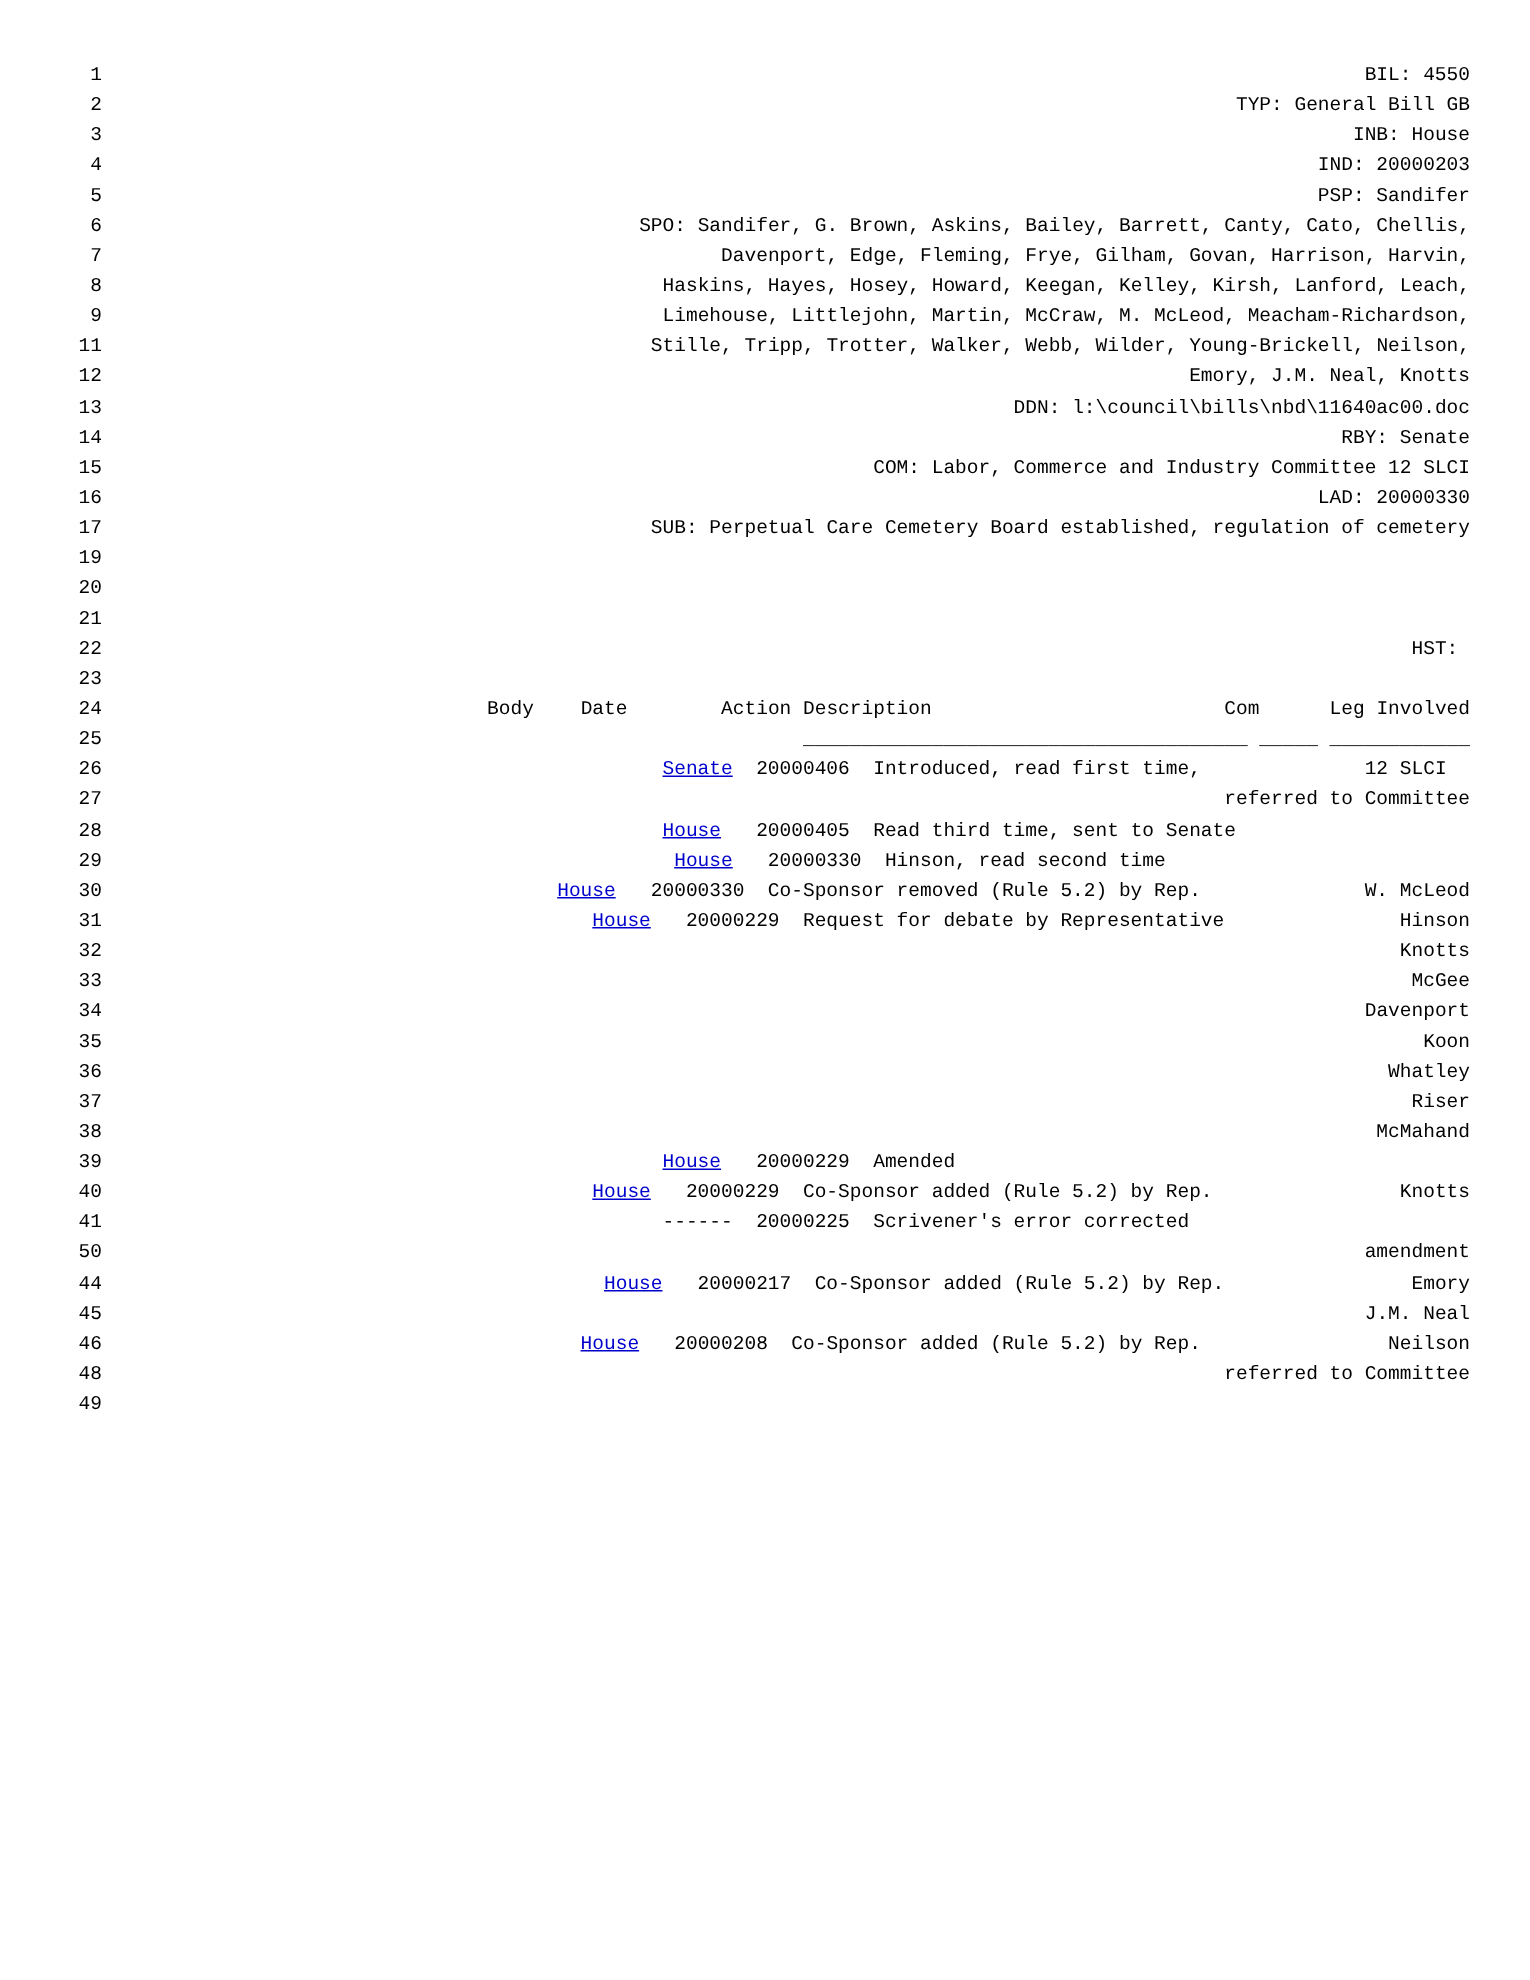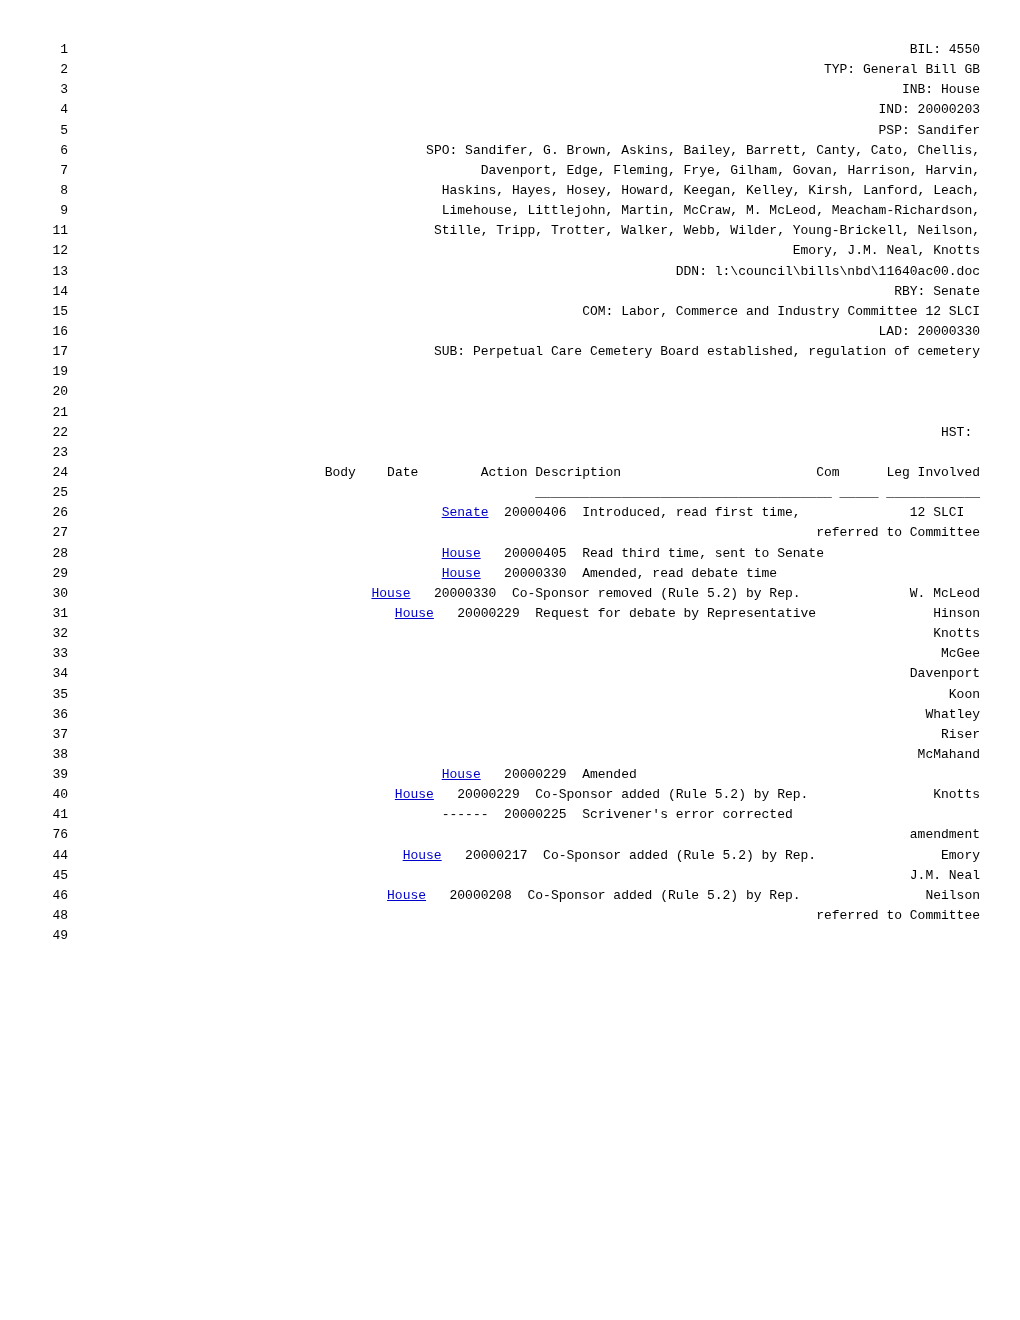--- a/index.html
+++ b/index.html
@@ -61,32 +61,32 @@
     <div class="line"><span class="line-num">19</span><span class="line-content"></span></div>
     <div class="line"><span class="line-num">20</span><span class="line-content"></span></div>
     <div class="line"><span class="line-num">21</span><span class="line-content"></span></div>
     <div class="line"><span class="line-num">22</span><span class="line-content"><span>HST: </span><span></span></span></div>
     <div class="line"><span class="line-num">23</span><span class="line-content"></span></div>
     <div class="line"><span class="line-num">24</span><span class="line-content">Body    Date        Action Description                         Com      Leg Involved</span></div>
     <div class="line"><span class="line-num">25</span><span class="line-content">______________________________________ _____ ____________</span></div>
     <div class="line"><span class="line-num">26</span><span class="line-content"><span><a href="#">Senate</a></span><span>  </span><span>20000406</span><span>  </span><span>Introduced, read first time,              </span><span>12 SLCI  </span><span></span></span></div>
     <div class="line"><span class="line-num">27</span><span class="line-content">                referred to Committee</span></div>
     <div class="line"><span class="line-num">28</span><span class="line-content"><span><a href="#">House</a></span><span>   </span><span>20000405</span><span>  </span><span>Read third time, sent to Senate           </span><span>         </span><span></span></span></div>
-    <div class="line"><span class="line-num">29</span><span class="line-content"><span><a href="#">House</a></span><span>   </span><span>20000330</span><span>  </span><span>Amended, read debate time                 </span><span>         </span><span></span></span></div>
+    <div class="line"><span class="line-num">29</span><span class="line-content"><span><a href="#">House</a></span><span>   </span><span>20000330</span><span>  </span><span>Hinson, read second time                 </span><span>         </span><span></span></span></div>
     <div class="line"><span class="line-num">30</span><span class="line-content"><span><a href="#">House</a></span><span>   </span><span>20000330</span><span>  </span><span>Co-Sponsor removed (Rule 5.2) by Rep.     </span><span>         </span><span>W. McLeod</span></span></div>
     <div class="line"><span class="line-num">31</span><span class="line-content"><span><a href="#">House</a></span><span>   </span><span>20000229</span><span>  </span><span>Request for debate by Representative      </span><span>         </span><span>Hinson</span></span></div>
     <div class="line"><span class="line-num">32</span><span class="line-content">                                                                    Knotts</span></div>
     <div class="line"><span class="line-num">33</span><span class="line-content">                                                                    McGee</span></div>
     <div class="line"><span class="line-num">34</span><span class="line-content">                                                                    Davenport</span></div>
     <div class="line"><span class="line-num">35</span><span class="line-content">                                                                    Koon</span></div>
     <div class="line"><span class="line-num">36</span><span class="line-content">                                                                    Whatley</span></div>
     <div class="line"><span class="line-num">37</span><span class="line-content">                                                                    Riser</span></div>
     <div class="line"><span class="line-num">38</span><span class="line-content">                                                                    McMahand</span></div>
     <div class="line"><span class="line-num">39</span><span class="line-content"><span><a href="#">House</a></span><span>   </span><span>20000229</span><span>  </span><span>Amended                                   </span><span>         </span><span></span></span></div>
     <div class="line"><span class="line-num">40</span><span class="line-content"><span><a href="#">House</a></span><span>   </span><span>20000229</span><span>  </span><span>Co-Sponsor added (Rule 5.2) by Rep.       </span><span>         </span><span>Knotts</span></span></div>
     <div class="line"><span class="line-num">41</span><span class="line-content"><span>------</span><span>  </span><span>20000225</span><span>  </span><span>Scrivener's error corrected               </span><span>         </span><span></span></span></div>
-    <div class="line"><span class="line-num">76</span><span class="line-content">                amendment</span></div>
+    <div class="line"><span class="line-num">50</span><span class="line-content">                amendment</span></div>
     <div class="line"><span class="line-num">44</span><span class="line-content"><span><a href="#">House</a></span><span>   </span><span>20000217</span><span>  </span><span>Co-Sponsor added (Rule 5.2) by Rep.       </span><span>         </span><span>Emory</span></span></div>
     <div class="line"><span class="line-num">45</span><span class="line-content">                                                                    J.M. Neal</span></div>
     <div class="line"><span class="line-num">46</span><span class="line-content"><span><a href="#">House</a></span><span>   </span><span>20000208</span><span>  </span><span>Co-Sponsor added (Rule 5.2) by Rep.       </span><span>         </span><span>Neilson</span></span></div>
     <div class="line"><span class="line-num">48</span><span class="line-content">                referred to Committee</span></div>
     <div class="line"><span class="line-num">49</span><span class="line-content"></span></div>
   </div>
 
 </body></html>

